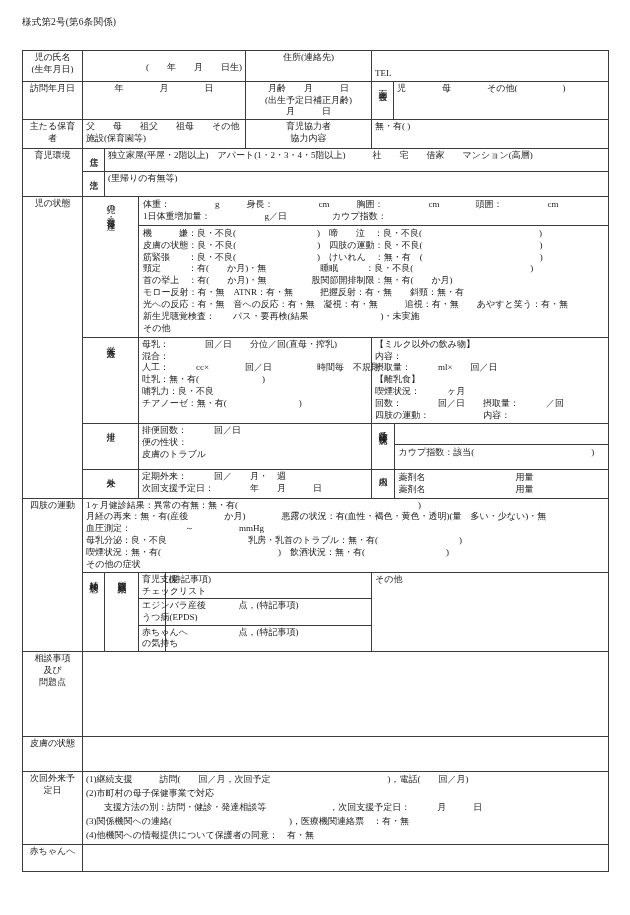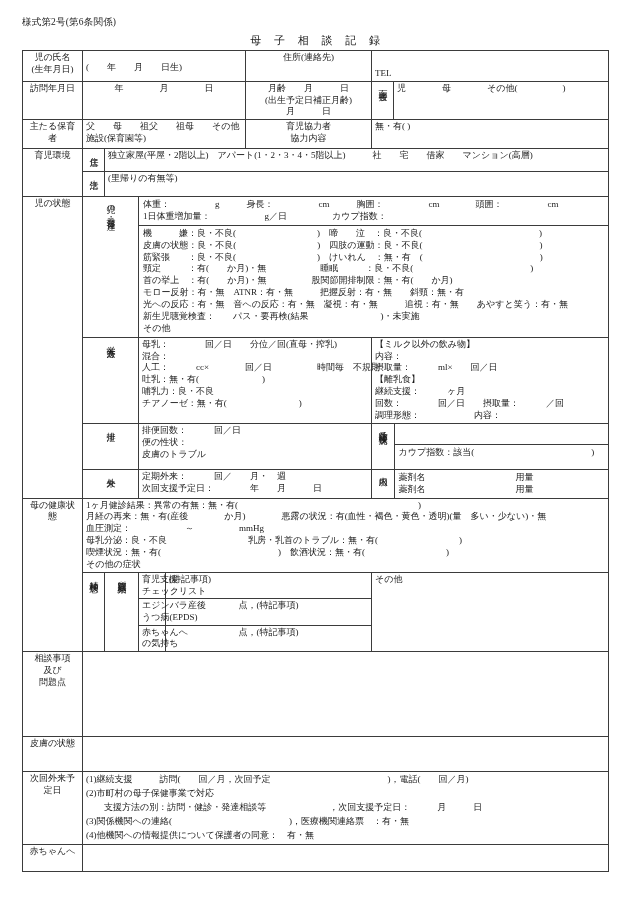--- a/index.html
+++ b/index.html
@@ -97,41 +97,40 @@
   }
   table.inner td.bt { border-top: 1px solid #3b3b3b; }
   table.inner td.br { border-right: 1px solid #3b3b3b; }
 </style>
 </head>
 <body>
 
 <div class="page">
 
   <div class="form-no">様式第2号(第6条関係)</div>
-  <div class="doc-title">母 子 相 談 記 録</div>
 
   <table class="form">
     <colgroup>
       <col style="width:60px">
       <col style="width:22px">
       <col style="width:34px">
       <col style="width:27px">
       <col style="width:80px">
       <col style="width:126px">
       <col style="width:22px">
       <col style="width:215px">
     </colgroup>
 
     <tbody>
         <tr>
       <td class="ctr two-line" rowspan="1" style="height:28px">
         <span class="line">児の氏名
 (生年月日)</span>
       </td>
-      <td colspan="4" class="mid" style="text-align:left;padding-top:11px">(　　年　　月　　日生)</td>
+      <td colspan="4" class="mid" style="text-align:right;padding-top:11px">(　　年　　月　　日生)</td>
       <td class="ctr">住所(連絡先)</td>
       <td colspan="2" class="pad" style="vertical-align:bottom">TEL</td>
     </tr>
 
     <tr>
       <td class="ctr" style="height:34px">訪問年月日</td>
       <td colspan="4" class="mid" style="text-align:center">年　　　　月　　　　日</td>
       <td class="ctr tight">
         <span class="line">月齢　　月　　　日
 (出生予定日補正月齢)
@@ -223,23 +222,23 @@
         <span class="line">人工：　　　cc×　　　　回／日　　　　　時間毎　不規則</span>
         <span class="line">吐乳：無・有(　　　　　　　)</span>
         <span class="line">哺乳力：良・不良</span>
         <span class="line">チアノーゼ：無・有(　　　　　　　　)</span>
       </td>
       <td colspan="2" class="pad">
         <span class="line">【ミルク以外の飲み物】</span>
         <span class="line">内容：</span>
         <span class="line">摂取量：　　　ml×　　回／日</span>
         <span class="line">【離乳食】</span>
-        <span class="line">継続支援：　　　ヶ月</span>
+        <span class="line">喫煙状況：　　　ヶ月</span>
         <span class="line">回数：　　　　回／日　　摂取量：　　　／回</span>
-        <span class="line">調理形態：　　　　　　内容：</span>
+        <span class="line">四肢の運動：　　　　　　内容：</span>
       </td>
     </tr>
 
     <tr>
       <td colspan="2" class="vcell">
         <div class="vwrap">
               <span class="vert">排泄</span>
             </div>
       </td>
       <td colspan="3" class="pad">
@@ -297,21 +296,21 @@
               <span class="line">薬剤名　　　　　　　　　　用量</span>
               <span class="line">薬剤名　　　　　　　　　　用量</span>
             </td>
           </tr>
         </tbody>
             </table>
       </td>
     </tr>
 
     <tr>
-      <td class="ctr" rowspan="4">母の健康状態</td>
+      <td class="ctr" rowspan="4">四肢の運動</td>
       <td colspan="7" class="pad">
         <span class="line">1ヶ月健診結果：異常の有無：無・有(　　　　　　　　　　　　　　　　　　　　)</span>
         <span class="line">月経の再来：無・有(産後　　　　か月)　　　　悪露の状況：有(血性・褐色・黄色・透明)(量　多い・少ない)・無</span>
         <span class="line">血圧測定：　　　　　　～　　　　　mmHg</span>
         <span class="line">母乳分泌：良・不良　　　　　　　　　乳房・乳首のトラブル：無・有(　　　　　　　　　)</span>
         <span class="line">喫煙状況：無・有(　　　　　　　　　　　　　)　飲酒状況：無・有(　　　　　　　　　)</span>
         <span class="line">その他の症状</span>
       </td>
     </tr>
 

